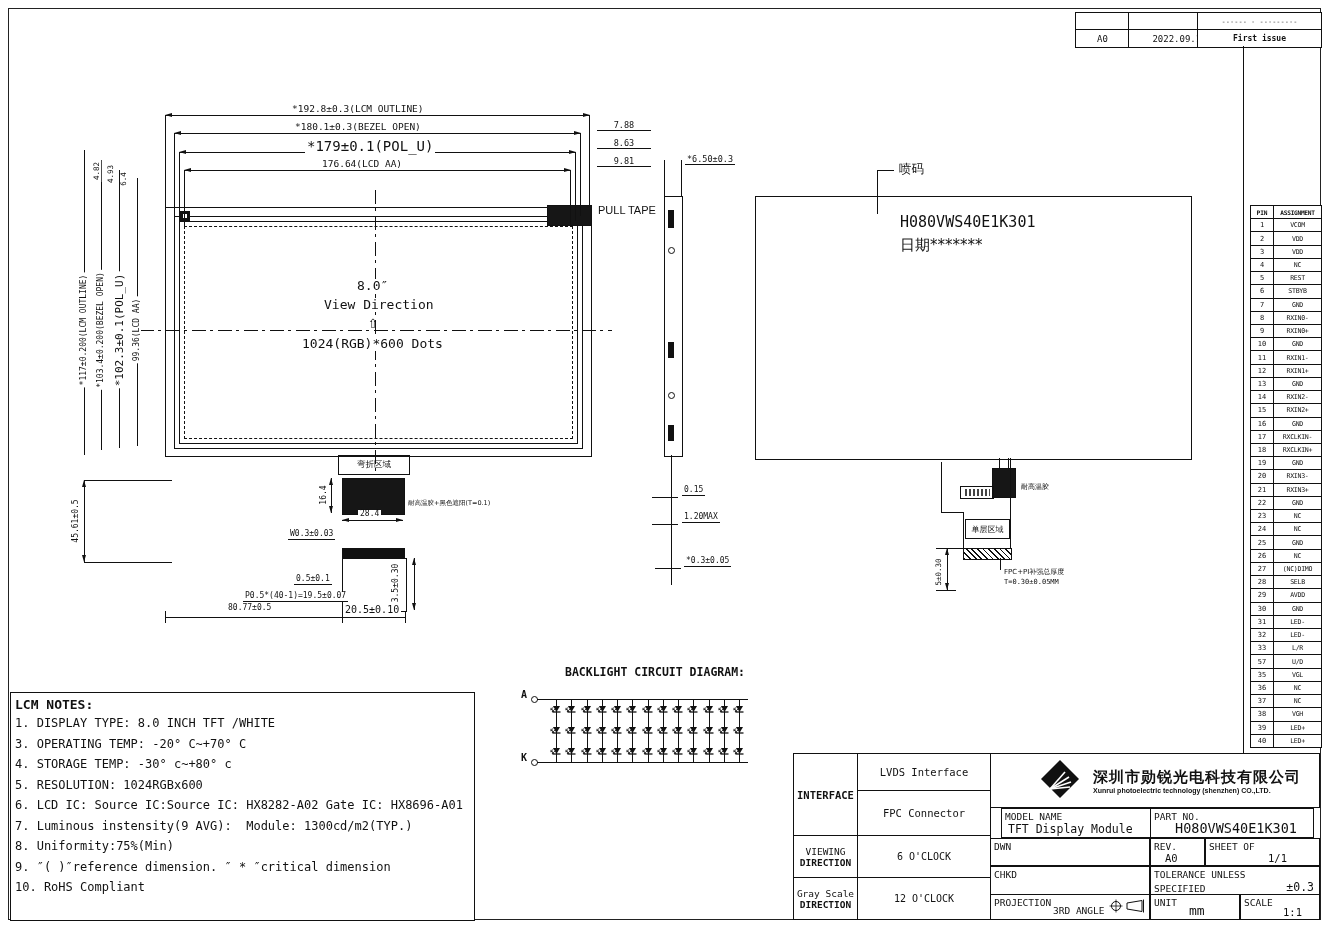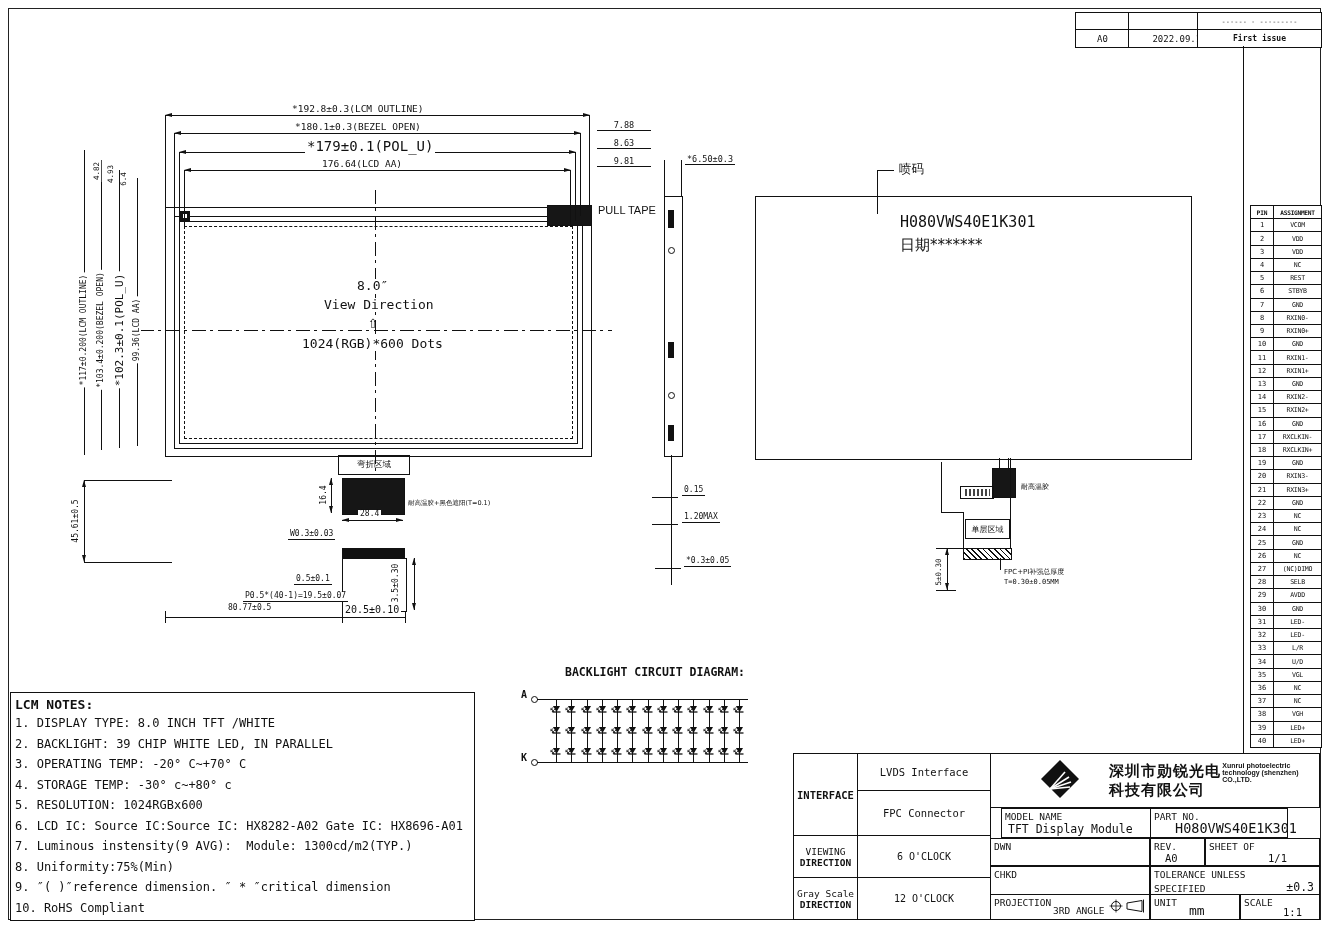--- a/index.html
+++ b/index.html
@@ -322,21 +322,21 @@
       </div>
       <div class="pin-row">
         <span class="pin-no">32</span>
         <span class="pin-as">LED-</span>
       </div>
       <div class="pin-row">
         <span class="pin-no">33</span>
         <span class="pin-as">L/R</span>
       </div>
       <div class="pin-row">
-        <span class="pin-no">34</span>
+        <span class="pin-no">57</span>
         <span class="pin-as">U/D</span>
       </div>
       <div class="pin-row">
         <span class="pin-no">35</span>
         <span class="pin-as">VGL</span>
       </div>
       <div class="pin-row">
         <span class="pin-no">36</span>
         <span class="pin-as">NC</span>
       </div>
@@ -625,21 +625,20 @@
             <path d="M3.5,5 L0.8,7.7 M0.8,7.7 l1.9,-0.3 M0.8,7.7 l0.3,-1.9" stroke="#111" stroke-width="0.8" fill="none"></path>
             <path d="M5,7 L2.3,9.7 M2.3,9.7 l1.9,-0.3 M2.3,9.7 l0.3,-1.9" stroke="#111" stroke-width="0.8" fill="none"></path>
           </svg></div>
       </div>
     </div>
 
   <div class="notesbox">
     <div style="font-size:13px;font-weight:bold;padding:4px 0 1px 4px;">LCM NOTES:</div>
     <div style="padding-left:4px;">
         <div class="note-line">1. DISPLAY TYPE: 8.0 INCH TFT /WHITE</div>
-        <div class="note-line">2. BACKLIGHT: 39 CHIP WHITE LED, IN PARALLEL</div>
         <div class="note-line">3. OPERATING TEMP: -20° C~+70° C</div>
         <div class="note-line">4. STORAGE TEMP: -30° c~+80° c</div>
         <div class="note-line">5. RESOLUTION: 1024RGBx600</div>
         <div class="note-line">6. LCD IC: Source IC:Source IC: HX8282-A02 Gate IC: HX8696-A01</div>
         <div class="note-line">7. Luminous instensity(9 AVG):  Module: 1300cd/m2(TYP.)</div>
         <div class="note-line">8. Uniformity:75%(Min)</div>
         <div class="note-line">9. ″( )″reference dimension. ″ * ″critical dimension</div>
         <div class="note-line">10. RoHS Compliant</div>
       </div>
   </div>
@@ -674,31 +673,31 @@
         <svg width="42" height="42" viewBox="0 0 42 42">
           <polygon points="21,2 40,21 21,40 2,21" fill="#111"></polygon>
           <g stroke="#fff" stroke-width="1.6">
             <line x1="11" y1="31" x2="26" y2="14"></line>
               <line x1="11" y1="31" x2="30" y2="19"></line>
             <line x1="11" y1="31" x2="32" y2="24"></line>
               <line x1="11" y1="31" x2="31" y2="29"></line>
           </g>
         </svg>
       </span>
-      <span style="margin-left:28px;display:flex;">
+      <span style="margin-left:12px;display:flex;flex-direction:column;">
         <span class="cjk" style="font-size:15px;font-weight:bold;letter-spacing:1px;">深圳市勋锐光电科技有限公司</span>
         <span style="font-size:7px;font-weight:bold;font-family:'Liberation Sans',sans-serif;">Xunrui photoelectric technology (shenzhen) CO.,LTD.</span>
       </span>
     </div>
 
     <div class="tb" style="left:1001px;top:808px;width:160px;height:30px;">
       <span class="cap">MODEL NAME</span>
       <span style="position:absolute;left:6px;bottom:1px;font-size:11.5px;">TFT Display Module</span>
     </div>
-    <div class="tb" style="left:1150px;top:808px;width:138px;height:30px;">
+    <div class="tb" style="left:1150px;top:808px;width:164px;height:30px;">
       <span class="cap">PART NO.</span>
       <span style="position:absolute;left:24px;bottom:1px;font-size:13.5px;">H080VWS40E1K301</span>
     </div>
     <div class="tb" style="left:990px;top:838px;width:160px;height:28px;">
       <span class="cap">DWN</span>
     </div>
     <div class="tb" style="left:1150px;top:838px;width:55px;height:28px;padding-left:8px;">
       <span class="cap">REV.</span>
       <span style="position:absolute;left:14px;bottom:1px;font-size:10.5px;">A0</span>
     </div>

